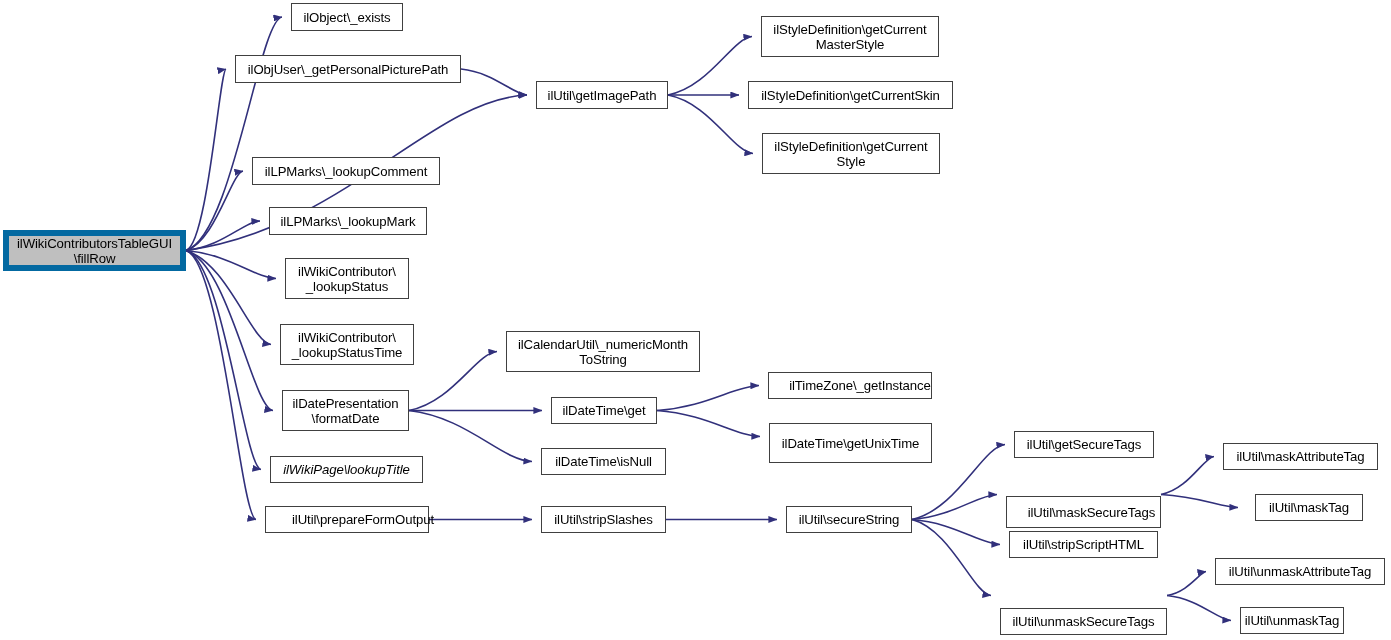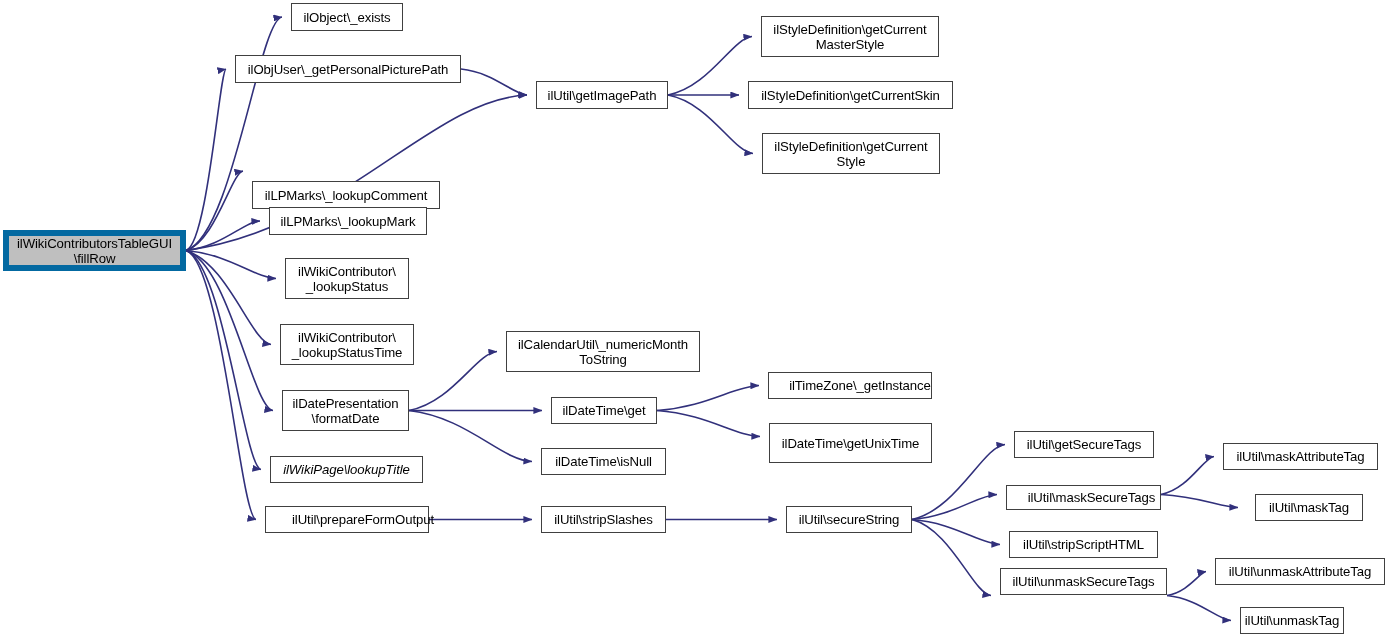--- a/index.html
+++ b/index.html
@@ -90,40 +90,40 @@
       <div class="node root" style="left: 3px; top: 230px; width: 183px; height: 41px;">ilWikiContributorsTableGUI
 \fillRow</div>
       <div class="node" style="left: 291px; top: 3px; width: 112px; height: 28px;">ilObject\_exists</div>
       <div class="node" style="left: 235px; top: 55px; width: 226px; height: 28px;">ilObjUser\_getPersonalPicturePath</div>
       <div class="node" style="left: 536px; top: 81px; width: 132px; height: 28px;">ilUtil\getImagePath</div>
       <div class="node" style="left: 761px; top: 16px; width: 178px; height: 41px;">ilStyleDefinition\getCurrent
 MasterStyle</div>
       <div class="node" style="left: 748px; top: 81px; width: 205px; height: 28px;">ilStyleDefinition\getCurrentSkin</div>
       <div class="node" style="left: 762px; top: 133px; width: 178px; height: 41px;">ilStyleDefinition\getCurrent
 Style</div>
-      <div class="node" style="left: 252px; top: 157px; width: 188px; height: 28px; margin-top: 24px;">ilLPMarks\_lookupComment</div>
+      <div class="node" style="left: 252px; top: 157px; width: 188px; height: 28px;">ilLPMarks\_lookupComment</div>
       <div class="node" style="left: 269px; top: 207px; width: 158px; height: 28px;">ilLPMarks\_lookupMark</div>
       <div class="node" style="left: 285px; top: 258px; width: 124px; height: 41px;">ilWikiContributor\
 _lookupStatus</div>
       <div class="node" style="left: 280px; top: 324px; width: 134px; height: 41px;">ilWikiContributor\
 _lookupStatusTime</div>
       <div class="node" style="left: 282px; top: 390px; width: 127px; height: 41px;">ilDatePresentation
 \formatDate</div>
       <div class="node" style="left: 270px; top: 456px; width: 153px; height: 27px; font-style: italic;">ilWikiPage\lookupTitle</div>
       <div class="node" style="left: 265px; top: 506px; width: 164px; height: 27px; padding-left: 32px;">ilUtil\prepareFormOutput</div>
       <div class="node" style="left: 506px; top: 331px; width: 194px; height: 41px;">ilCalendarUtil\_numericMonth
 ToString</div>
       <div class="node" style="left: 551px; top: 397px; width: 106px; height: 27px;">ilDateTime\get</div>
       <div class="node" style="left: 541px; top: 448px; width: 125px; height: 27px;">ilDateTime\isNull</div>
       <div class="node" style="left: 768px; top: 372px; width: 164px; height: 27px; padding-left: 20px;">ilTimeZone\_getInstance</div>
       <div class="node" style="left: 769px; top: 423px; width: 163px; height: 40px;">ilDateTime\getUnixTime</div>
       <div class="node" style="left: 541px; top: 506px; width: 125px; height: 27px;">ilUtil\stripSlashes</div>
       <div class="node" style="left: 786px; top: 506px; width: 126px; height: 27px;">ilUtil\secureString</div>
       <div class="node" style="left: 1014px; top: 431px; width: 140px; height: 27px;">ilUtil\getSecureTags</div>
-      <div class="node" style="left: 1006px; top: 485px; width: 155px; height: 25px; padding-left: 16px;">ilUtil\maskSecureTags</div>
+      <div class="node" style="left: 1006px; top: 496px; width: 155px; height: 32px; padding-left: 16px;">ilUtil\maskSecureTags</div>
       <div class="node" style="left: 1009px; top: 531px; width: 149px; height: 27px;">ilUtil\stripScriptHTML</div>
-      <div class="node" style="left: 1000px; top: 568px; width: 167px; height: 27px;">ilUtil\unmaskSecureTags</div>
+      <div class="node" style="left: 1000px; top: 608px; width: 167px; height: 27px;">ilUtil\unmaskSecureTags</div>
       <div class="node" style="left: 1223px; top: 443px; width: 155px; height: 27px;">ilUtil\maskAttributeTag</div>
       <div class="node" style="left: 1247px; top: 494px; width: 108px; height: 27px; margin-left: 8px;">ilUtil\maskTag</div>
       <div class="node" style="left: 1215px; top: 558px; width: 170px; height: 27px;">ilUtil\unmaskAttributeTag</div>
       <div class="node" style="left: 1240px; top: 607px; width: 104px; height: 27px;">ilUtil\unmaskTag</div>
     </div>
 </div>
 
 </body></html>

